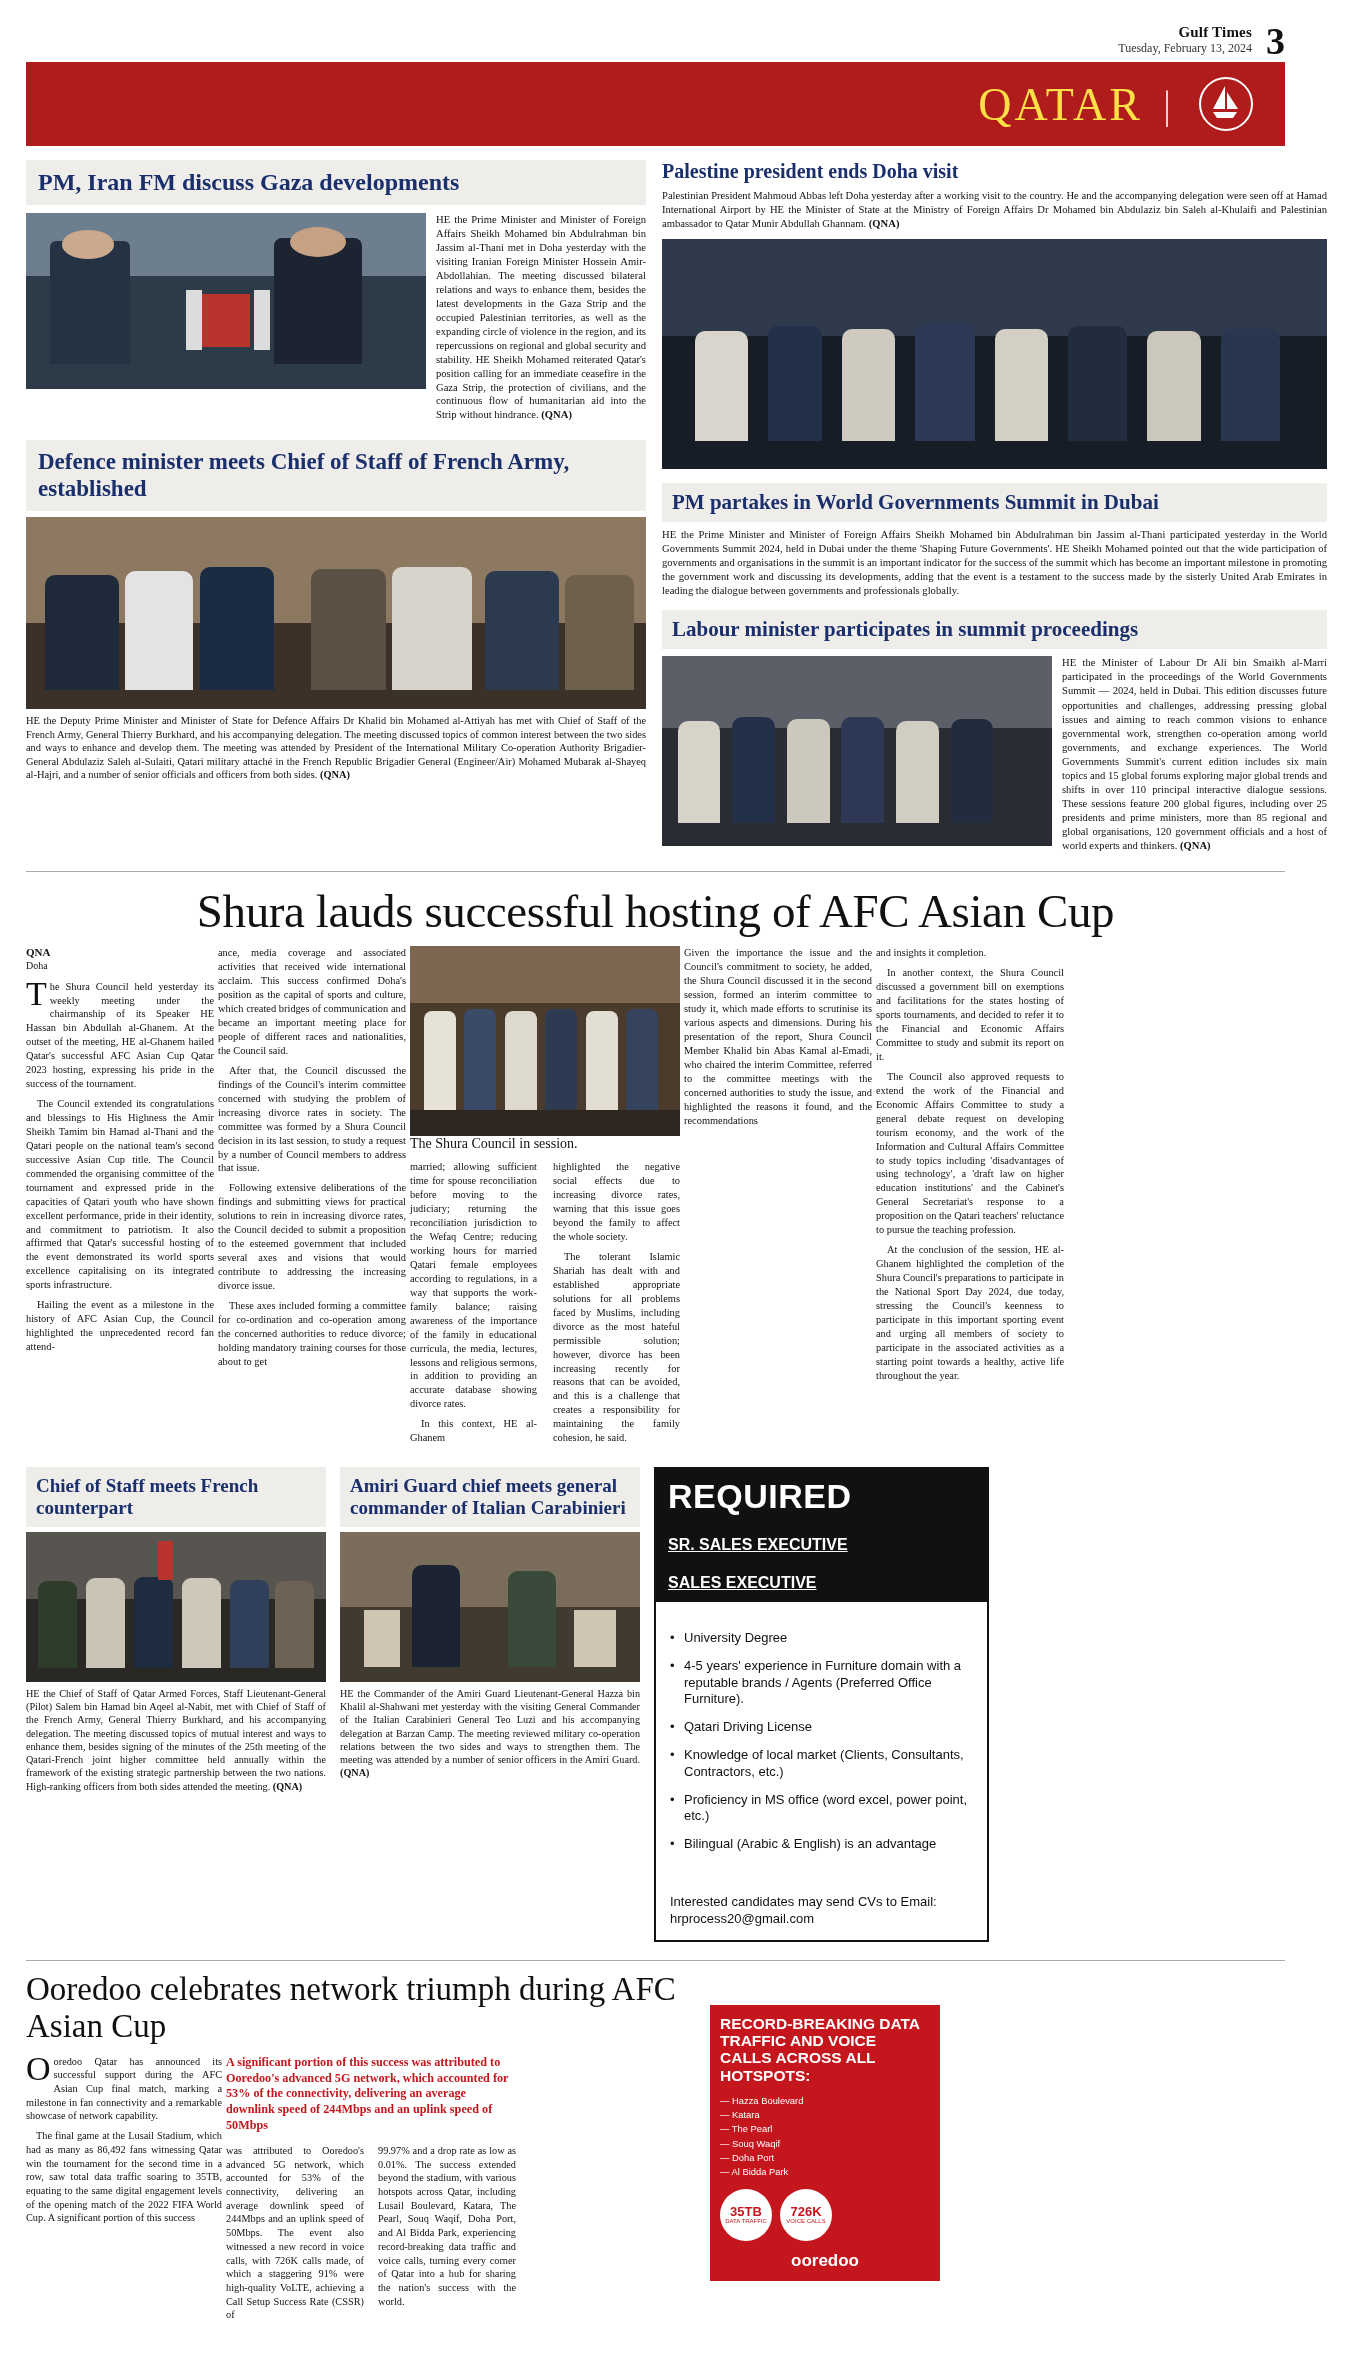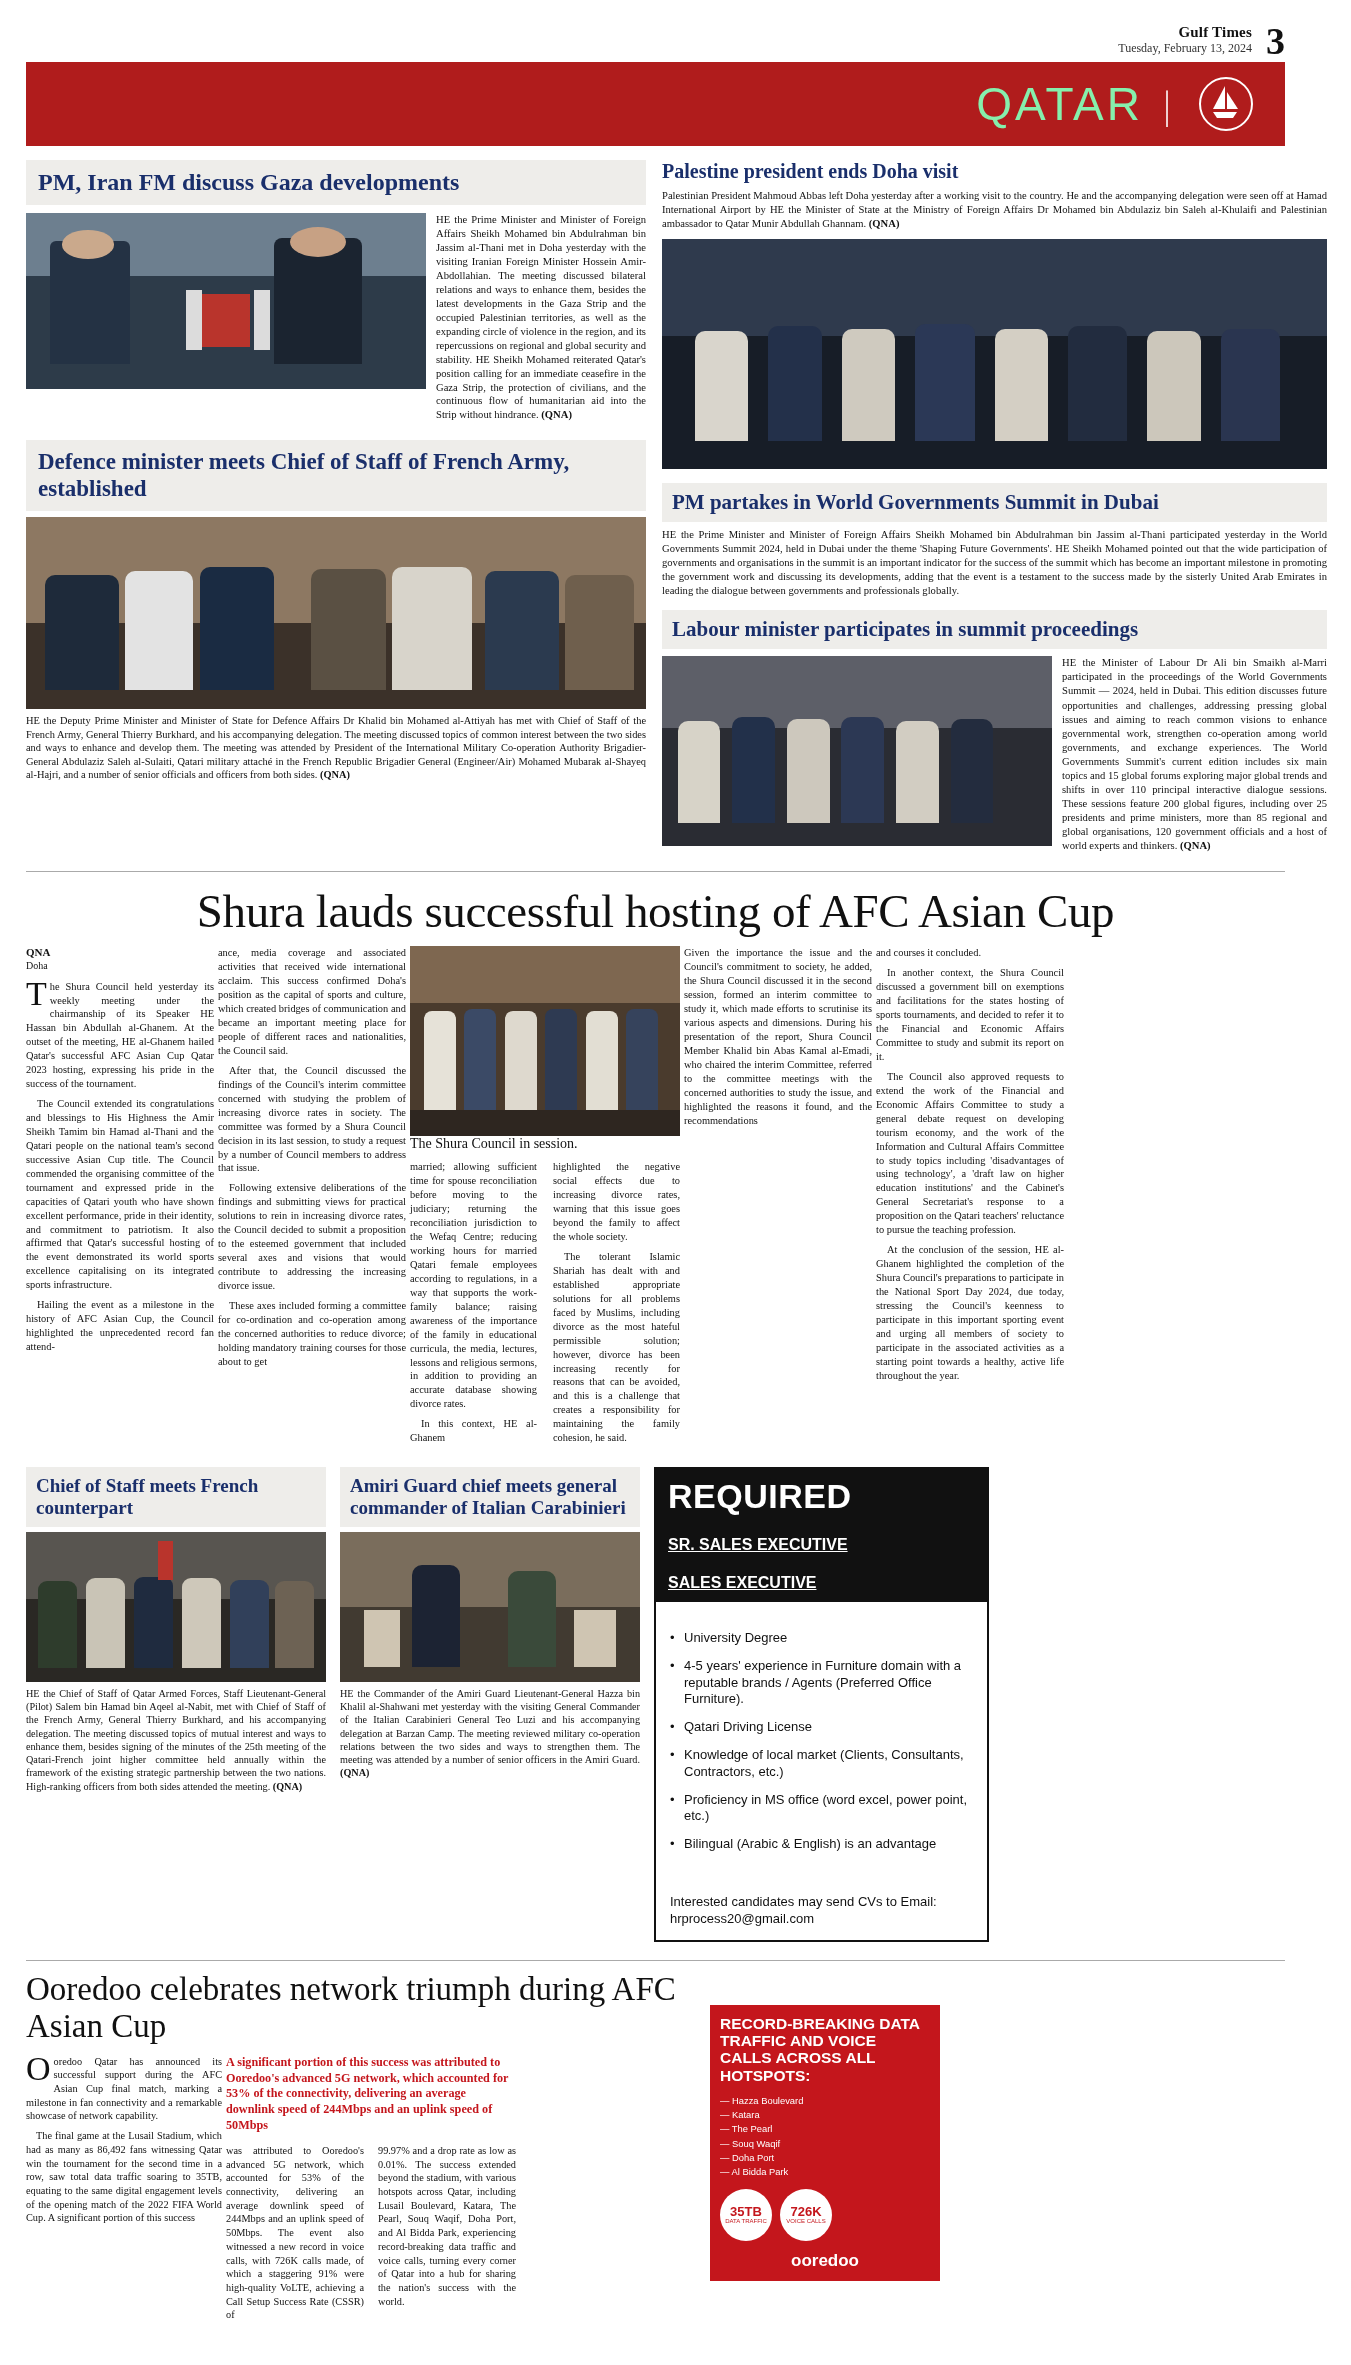--- a/index.html
+++ b/index.html
@@ -15,21 +15,21 @@
 
   
   .masthead { display:flex; justify-content:flex-end; align-items:flex-end; padding-top:22px; height:56px; }
   .masthead-inner { text-align:right; display:flex; align-items:flex-end; gap:14px; }
   .mast-name { font-family:"Liberation Serif", serif; font-weight:bold; font-size:15px; letter-spacing:0.2px; }
   .mast-date { font-size:12px; color:#333; }
   .mast-num { font-size:38px; font-weight:bold; font-family:"Liberation Serif", serif; line-height:0.8; }
 
   
   .banner { background:#b01c1c; height:84px; margin-top:6px; display:flex; align-items:center; justify-content:flex-end; padding-right:24px; }
-  .banner-title { color:#86efac; font-size:46px; letter-spacing:3px; font-family:Liberation Sans, sans-serif; }
+  .banner-title { color:#fde047; font-size:46px; letter-spacing:3px; font-family:Liberation Serif, serif; }
   .banner-sep { color:#fff; font-size:40px; margin:0 20px; opacity:.8; }
   .banner-logo { width:70px; height:56px; position:relative; }
   .banner-logo svg { display:block; }
 
   
   .hl { font-family:"Liberation Serif", serif; font-weight:bold; color:#1a2f6b; }
   .qna { font-weight:bold; }
 
   
   .top { display:flex; gap:16px; margin-top:14px; }
@@ -281,21 +281,21 @@
         <div class="sh-col" style="width:127px">
           <p class="first">highlighted the negative social effects due to increasing divorce rates, warning that this issue goes beyond the family to affect the whole society.</p>
           <p>The tolerant Islamic Shariah has dealt with and established appropriate solutions for all problems faced by Muslims, including divorce as the most hateful permissible solution; however, divorce has been increasing recently for reasons that can be avoided, and this is a challenge that creates a responsibility for maintaining the family cohesion, he said.</p>
         </div>
       </div>
     </div>
     <div class="sh-col">
       <p class="first">Given the importance the issue and the Council's commitment to society, he added, the Shura Council discussed it in the second session, formed an interim committee to study it, which made efforts to scrutinise its various aspects and dimensions. During his presentation of the report, Shura Council Member Khalid bin Abas Kamal al-Emadi, who chaired the interim Committee, referred to the committee meetings with the concerned authorities to study the issue, and highlighted the reasons it found, and the recommendations</p>
     </div>
     <div class="sh-col">
-      <p class="first">and courses it concluded.</p>
+      <p class="first">and insights it completion.</p>
       <p>In another context, the Shura Council discussed a government bill on exemptions and facilitations for the states hosting of sports tournaments, and decided to refer it to the Financial and Economic Affairs Committee to study and submit its report on it.</p>
       <p>The Council also approved requests to extend the work of the Financial and Economic Affairs Committee to study a general debate request on developing tourism economy, and the work of the Information and Cultural Affairs Committee to study topics including 'disadvantages of using technology', a 'draft law on higher education institutions' and the Cabinet's General Secretariat's response to a proposition on the Qatari teachers' reluctance to pursue the teaching profession.</p>
       <p>At the conclusion of the session, HE al-Ghanem highlighted the completion of the Shura Council's preparations to participate in the National Sport Day 2024, due today, stressing the Council's keenness to participate in this important sporting event and urging all members of society to participate in the associated activities as a starting point towards a healthy, active life throughout the year.</p>
     </div>
   </div>
 
   <div class="lower">
     <div class="low-a">
       <div class="low-head">
         <div class="hl">Chief of Staff meets French counterpart</div>

